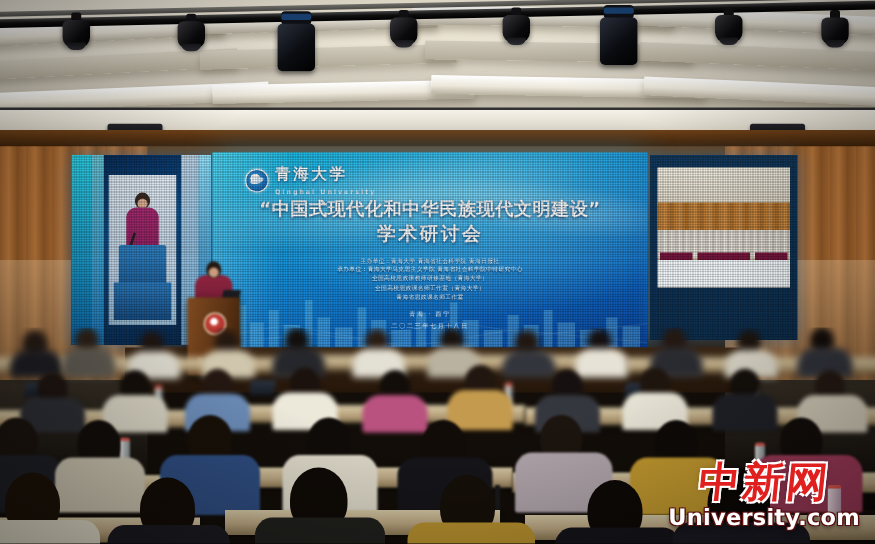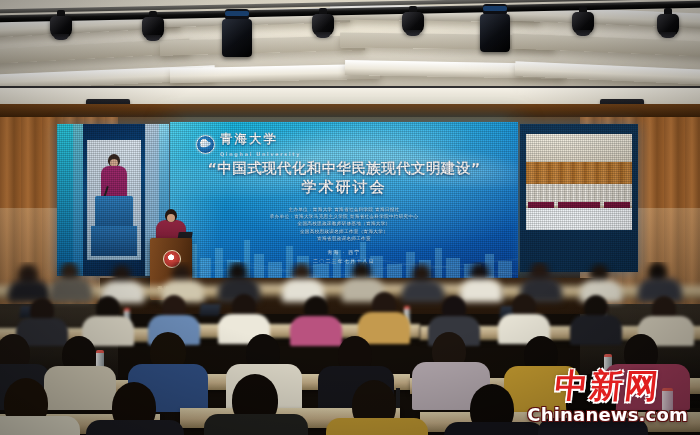--- a/index.html
+++ b/index.html
@@ -458,16 +458,16 @@
     <div class="head" style="left:470px;top:122px;width:44px;height:50px;background:#0d0906;"></div>
     <div class="torso" style="left:444px;top:160px;width:100px;height:32px;background:#14141a;"></div>
     <div class="head" style="left:566px;top:112px;width:50px;height:58px;background:#0b0805;"></div>
     <div class="torso" style="left:538px;top:156px;width:110px;height:38px;background:#191921;"></div>
   </div>
 
   <div class="vign"></div>
 
   <div class="wm">
     <div class="wm-cn">中新网</div>
-    <div class="wm-en">Chinanews.com</div>
+    <div class="wm-en">University.com</div>
   </div>
 
 </div>
 
 </body></html>

